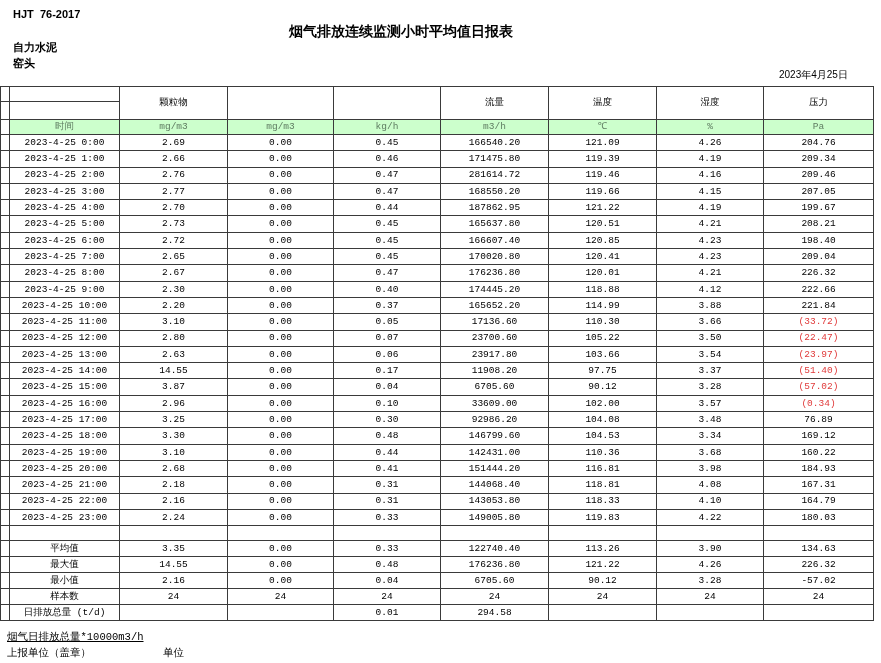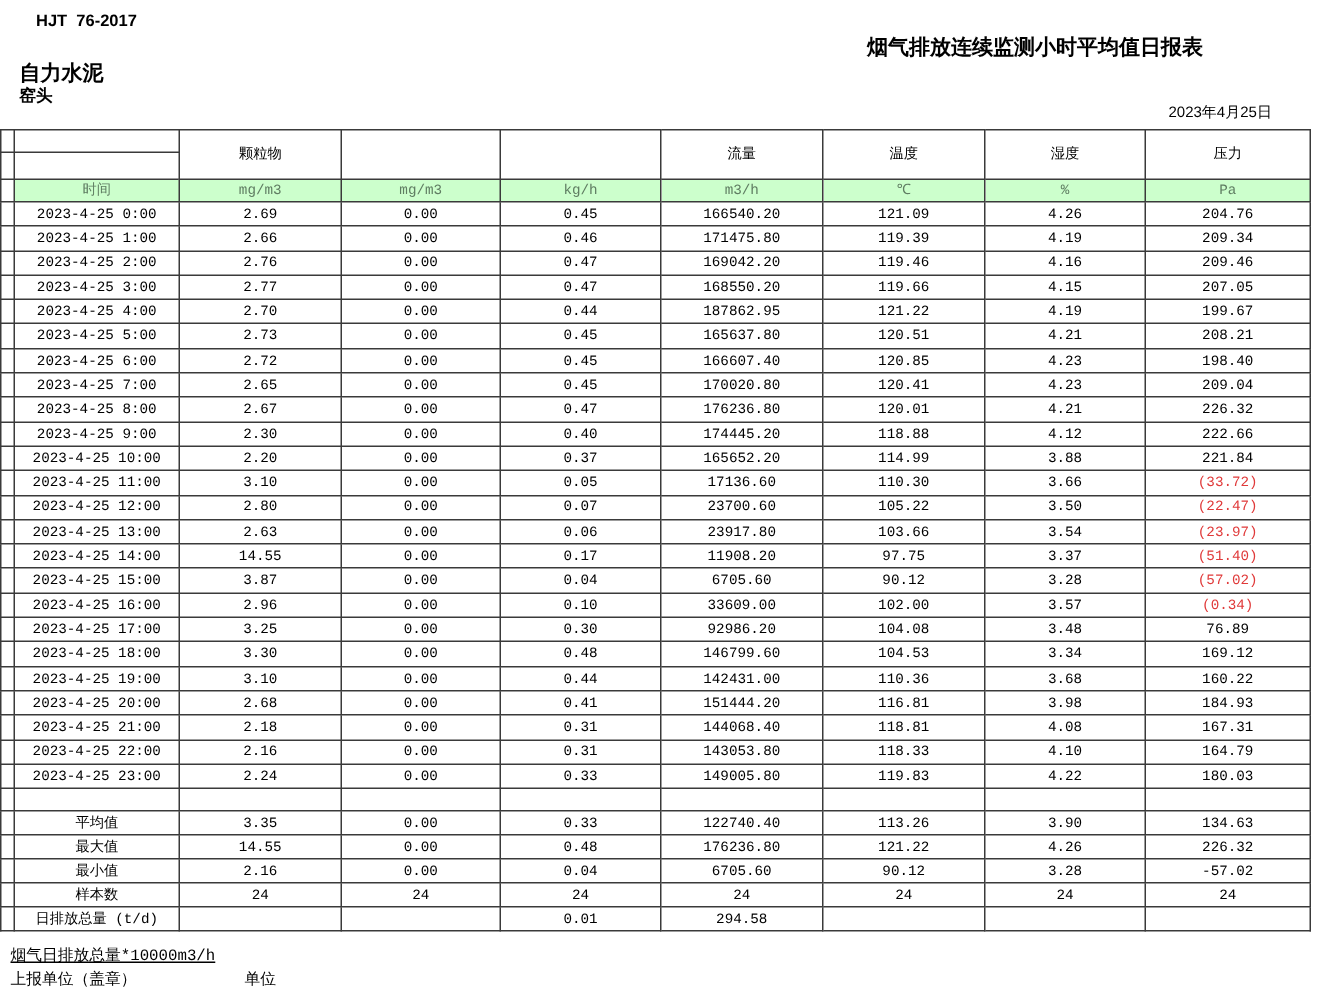--- a/index.html
+++ b/index.html
@@ -1,22 +1,22 @@
 <!DOCTYPE html>
 <html style="--green-bg: #ccffcc; --green-text: #5f7d62; --red: #e03a3a; --border: #3a3a3a;"><head>
 <meta charset="utf-8">
 <style>
   html,body { margin:0; padding:0; background:#fff; }
   .page {
     position:relative; width:881px; height:663px; background:#ffffff;
     font-family:"Liberation Sans", sans-serif; color:#000; overflow:hidden;
   }
-  .doc-code { position:absolute; left:13px; top:8px; font-size:11px; font-weight:bold; white-space:pre;margin-left:11px; }
-  .report-title { position:absolute; left:0; top:23px; width:802px; text-align:right; font-size:14px; font-weight:bold; }
-  .station-name { position:absolute; left:13px; top:40px; font-size:14px; font-weight:bold; }
+  .doc-code { position:absolute; left:13px; top:8px; font-size:11px; font-weight:bold; white-space:pre; }
+  .report-title { position:absolute; left:0; top:23px; width:802px; text-align:center; font-size:14px; font-weight:bold; }
+  .station-name { position:absolute; left:13px; top:40px; font-size:11px; font-weight:bold; }
   .outlet-name { position:absolute; left:13px; top:56px; font-size:11px; font-weight:bold; }
   .report-date { position:absolute; left:779px; top:68px; font-size:10px; }
 
   table.report {
     position:absolute; left:0; top:86px; width:873px;
     border-collapse:collapse; table-layout:fixed;
     font-family:"Liberation Mono","DejaVu Sans Mono",monospace;
     font-size:9.5px; line-height:1;
   }
   table.report td, table.report th {
@@ -116,21 +116,21 @@
           <td>119.39</td>
           <td>4.19</td>
           <td>209.34</td>
         </tr>
         <tr class="datarow">
           <td class="sv"></td>
           <td>2023-4-25 2:00</td>
           <td>2.76</td>
           <td>0.00</td>
           <td>0.47</td>
-          <td>169042.20</td>
+          <td>281614.72</td>
           <td>119.46</td>
           <td>4.16</td>
           <td>209.46</td>
         </tr>
         <tr class="datarow">
           <td class="sv"></td>
           <td>2023-4-25 3:00</td>
           <td>2.77</td>
           <td>0.00</td>
           <td>0.47</td>

